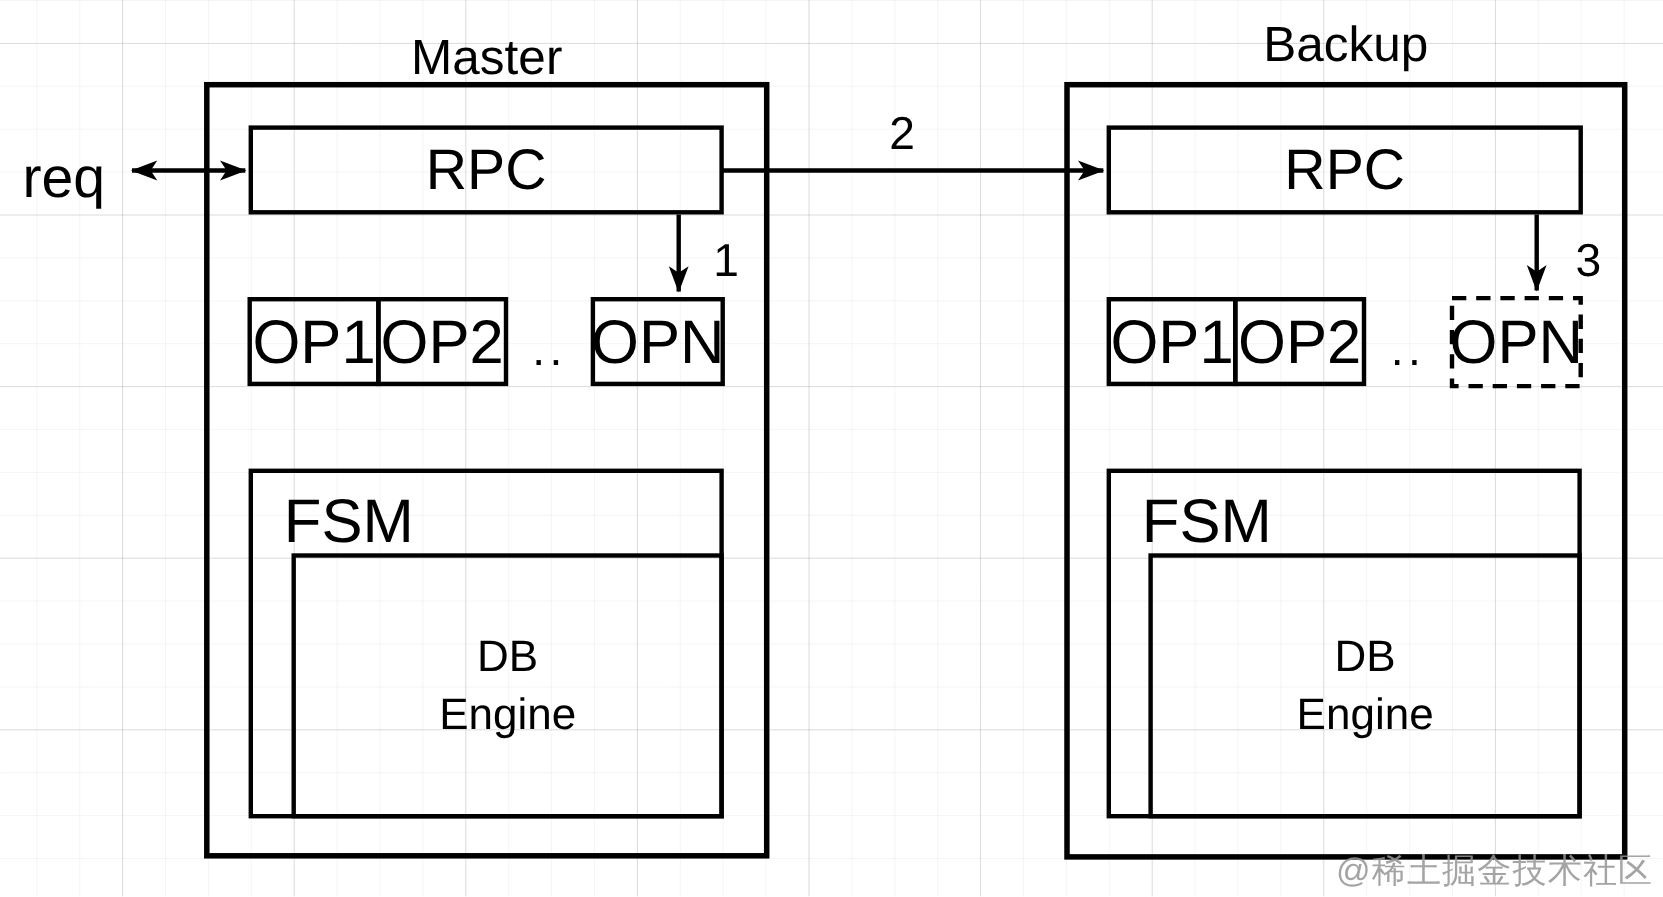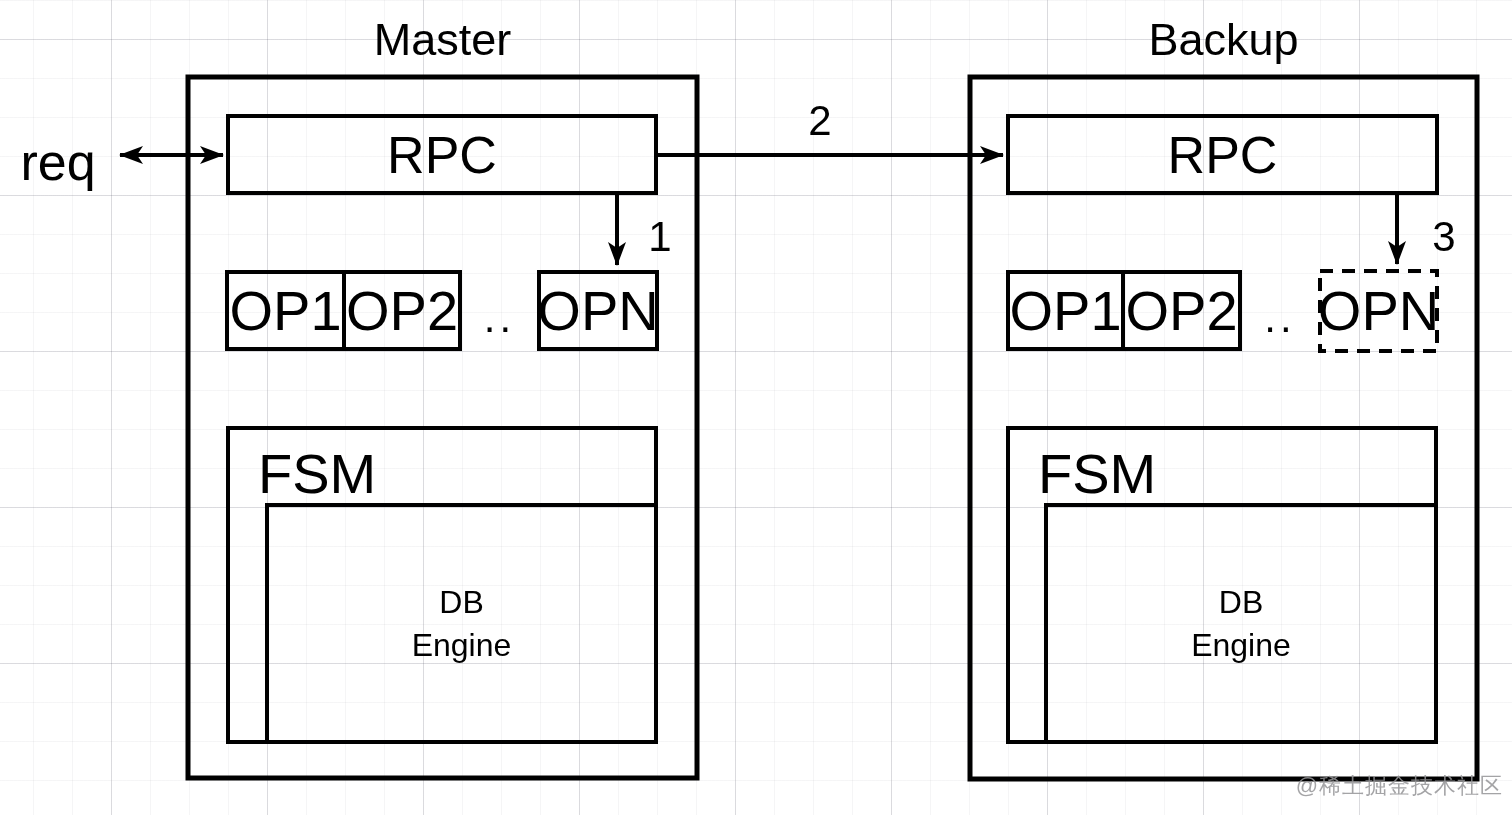--- a/index.html
+++ b/index.html
@@ -54,27 +54,27 @@
     font-size: 42px;
     letter-spacing: 4px;
   }
   .dbtext {
     display: flex;
     flex-direction: column;
     align-items: center;
     justify-content: center;
     text-align: center;
     line-height: 1.32;
-    font-size: 32px;
+    font-size: 40px;
   }
   #watermark {
     position: absolute;
     right: 9px;
     top: 771px;
-    font-size: 22px;
+    font-size: 31px;
     color: rgba(148,148,150,0.85);
     letter-spacing: 1px;
   }
 </style>
 </head>
 <body>
 
 <div id="canvas">
 
   <svg id="shapes" viewBox="0 0 1512 815" xmlns="http://www.w3.org/2000/svg">
@@ -99,21 +99,21 @@
     <rect x="1320" y="271" width="117" height="80" fill="none" stroke="#000" stroke-width="4" stroke-dasharray="13 9"></rect>
     <rect x="1008" y="428" width="428" height="314" fill="none" stroke="#000" stroke-width="4"></rect>
     <rect x="1046" y="505" width="390" height="237" fill="none" stroke="#000" stroke-width="4"></rect>
 
     <line x1="120" y1="155" x2="223" y2="155" stroke="#000" stroke-width="4" marker-start="url(#ah)" marker-end="url(#ah)"></line>
     <line x1="657" y1="155" x2="1003" y2="155" stroke="#000" stroke-width="4" marker-end="url(#ah)"></line>
     <line x1="617" y1="195" x2="617" y2="265" stroke="#000" stroke-width="4" marker-end="url(#ah)"></line>
     <line x1="1397" y1="195" x2="1397" y2="264" stroke="#000" stroke-width="4" marker-end="url(#ah)"></line>
   </svg>
 
-  <div class="lbl title" style="left:188px; top:17px; width:509px;">Master</div>
+  <div class="lbl title" style="left:188px; top:29px; width:509px;">Master</div>
   <div class="lbl boxlbl big" style="left:228px; top:116px; width:428px; height:77px;">RPC</div>
   <div class="lbl boxlbl node" style="left:227px; top:272px; width:117px; height:77px;">OP1</div>
   <div class="lbl boxlbl node" style="left:344px; top:272px; width:116px; height:77px;">OP2</div>
   <div class="lbl dots" style="left:460px; top:272px; width:79px; height:77px;">..</div>
   <div class="lbl boxlbl node" style="left:539px; top:272px; width:118px; height:77px;">OPN</div>
   <div class="lbl node" style="left:258px; top:446px;">FSM</div>
   <div class="lbl dbtext" style="left:267px; top:505px; width:389px; height:237px;">
     <span>DB</span>
     <span>Engine</span>
   </div>

